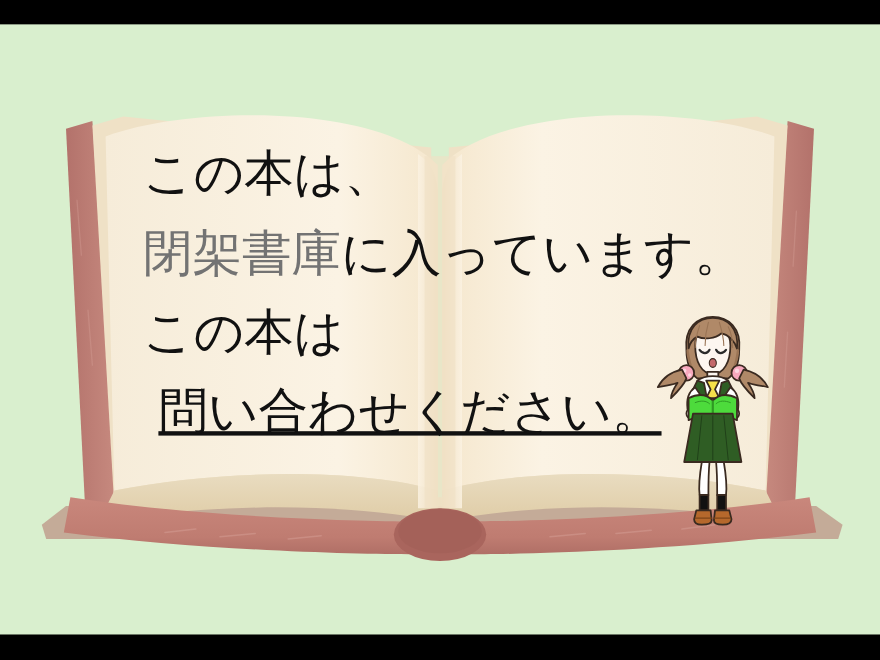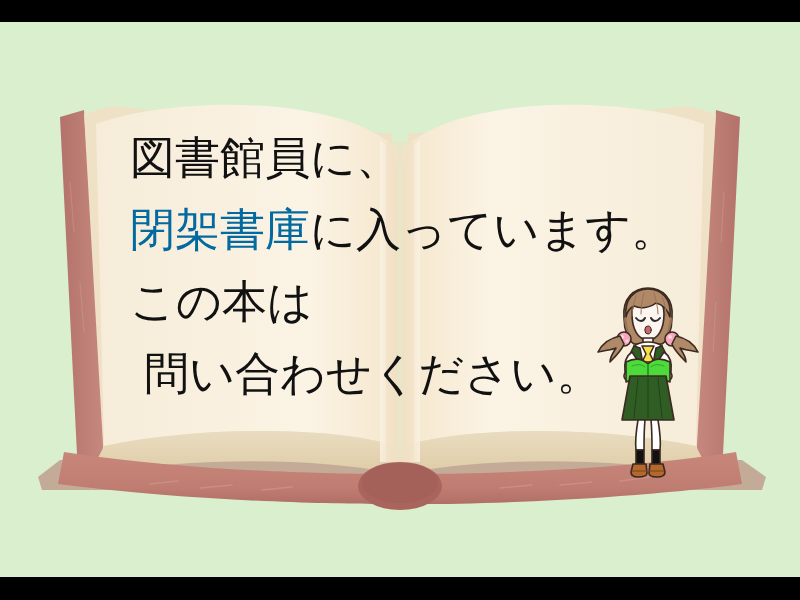--- a/index.html
+++ b/index.html
@@ -66,22 +66,22 @@
   }
   .tline {
     font-family: "DejaVu Sans", "Liberation Sans", sans-serif;
     font-size: 45px;
     line-height: 72px;
     color: #111111;
     white-space: nowrap;
     letter-spacing: 0px;
     font-weight: 400;
   }
-  .tline.indent { padding-left: 14px; }
-  .hl { color: #0369a1; }
+  .tline.indent { padding-left: 14px; text-decoration: underline; }
+  .hl { color: #737373; }
 
   
   #girl {
     position: absolute;
     left: 596px;
     top: 262px;
     width: 104px;
     height: 200px;
     z-index: 25;
   }
@@ -192,21 +192,21 @@
           <line x1="70" y1="160" x2="74" y2="210"></line>
           <line x1="80" y1="260" x2="84" y2="310"></line>
           <line x1="724" y1="170" x2="721" y2="220"></line>
           <line x1="716" y1="280" x2="713" y2="330"></line>
         </g>
       </svg>
     </div>
 
     <div id="pagetext">
       <div class="tline">
-        <span>図書館員に、</span>
+        <span>この本は、</span>
       </div>
       <div class="tline">
         <span class="hl">閉架書庫</span><span>に入っています。</span>
       </div>
       <div class="tline">
         <span>この本は</span>
       </div>
       <div class="tline indent">
         <span>問い合わせください。</span>
       </div>

